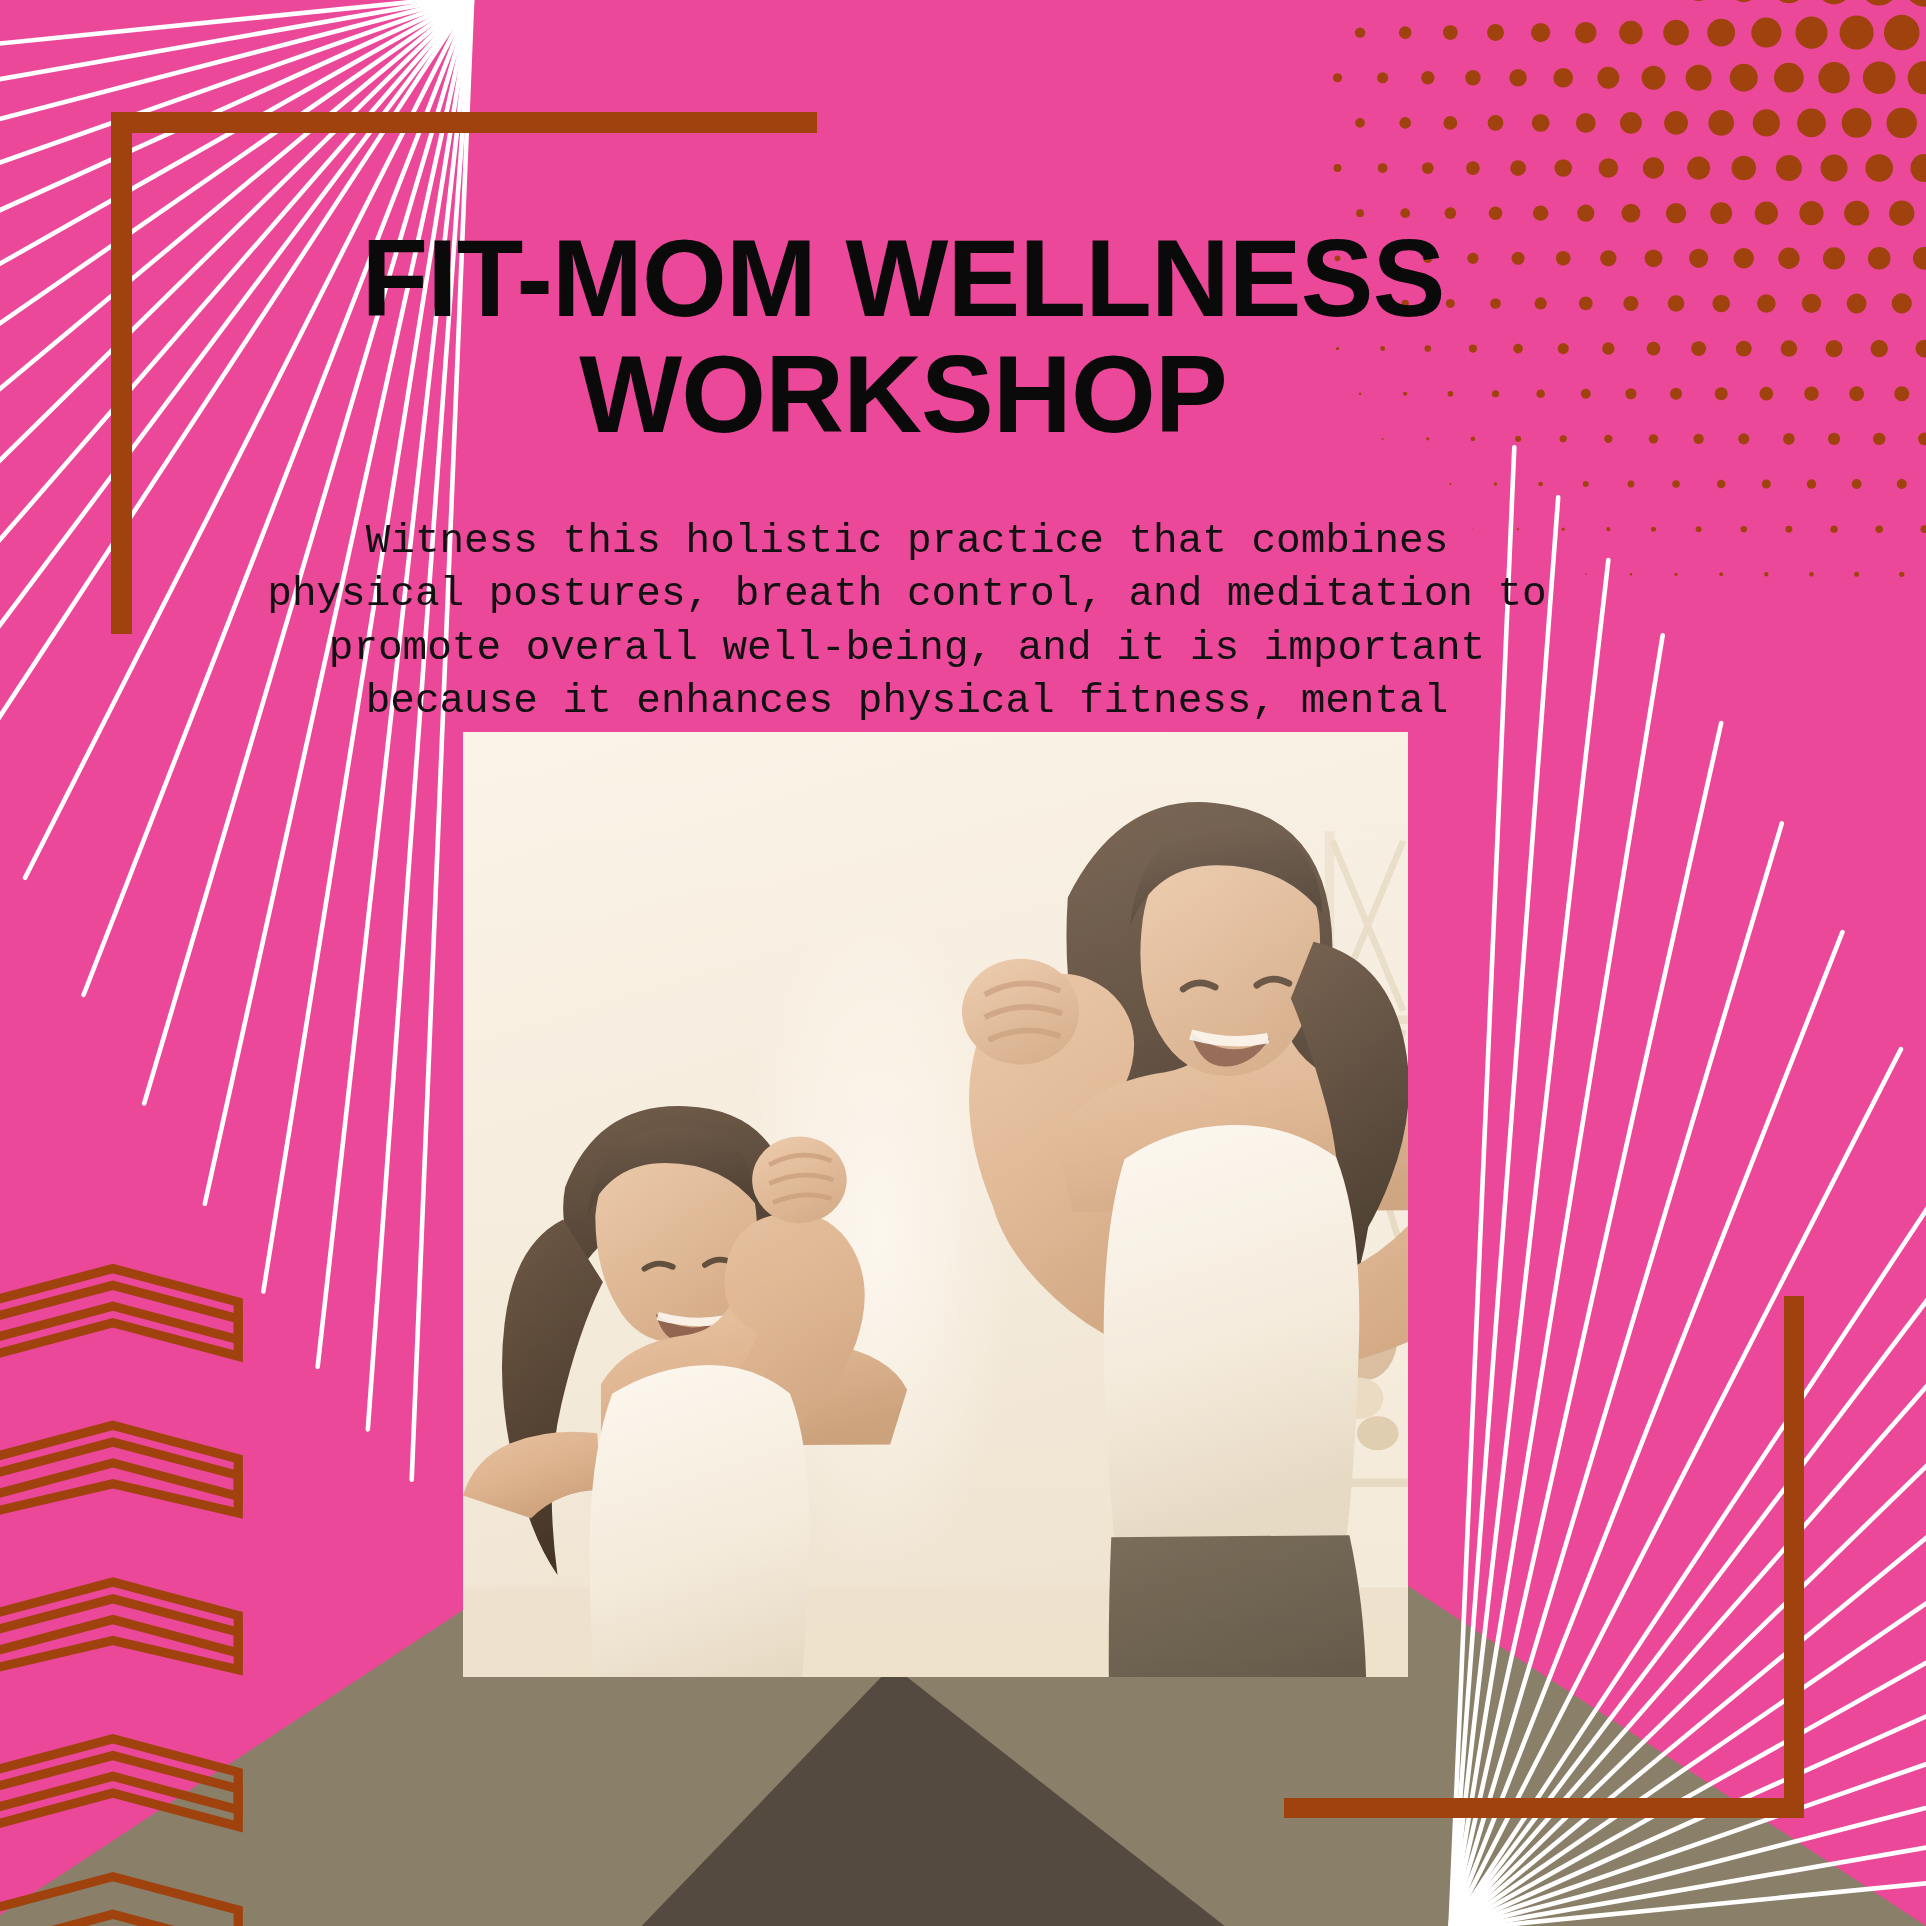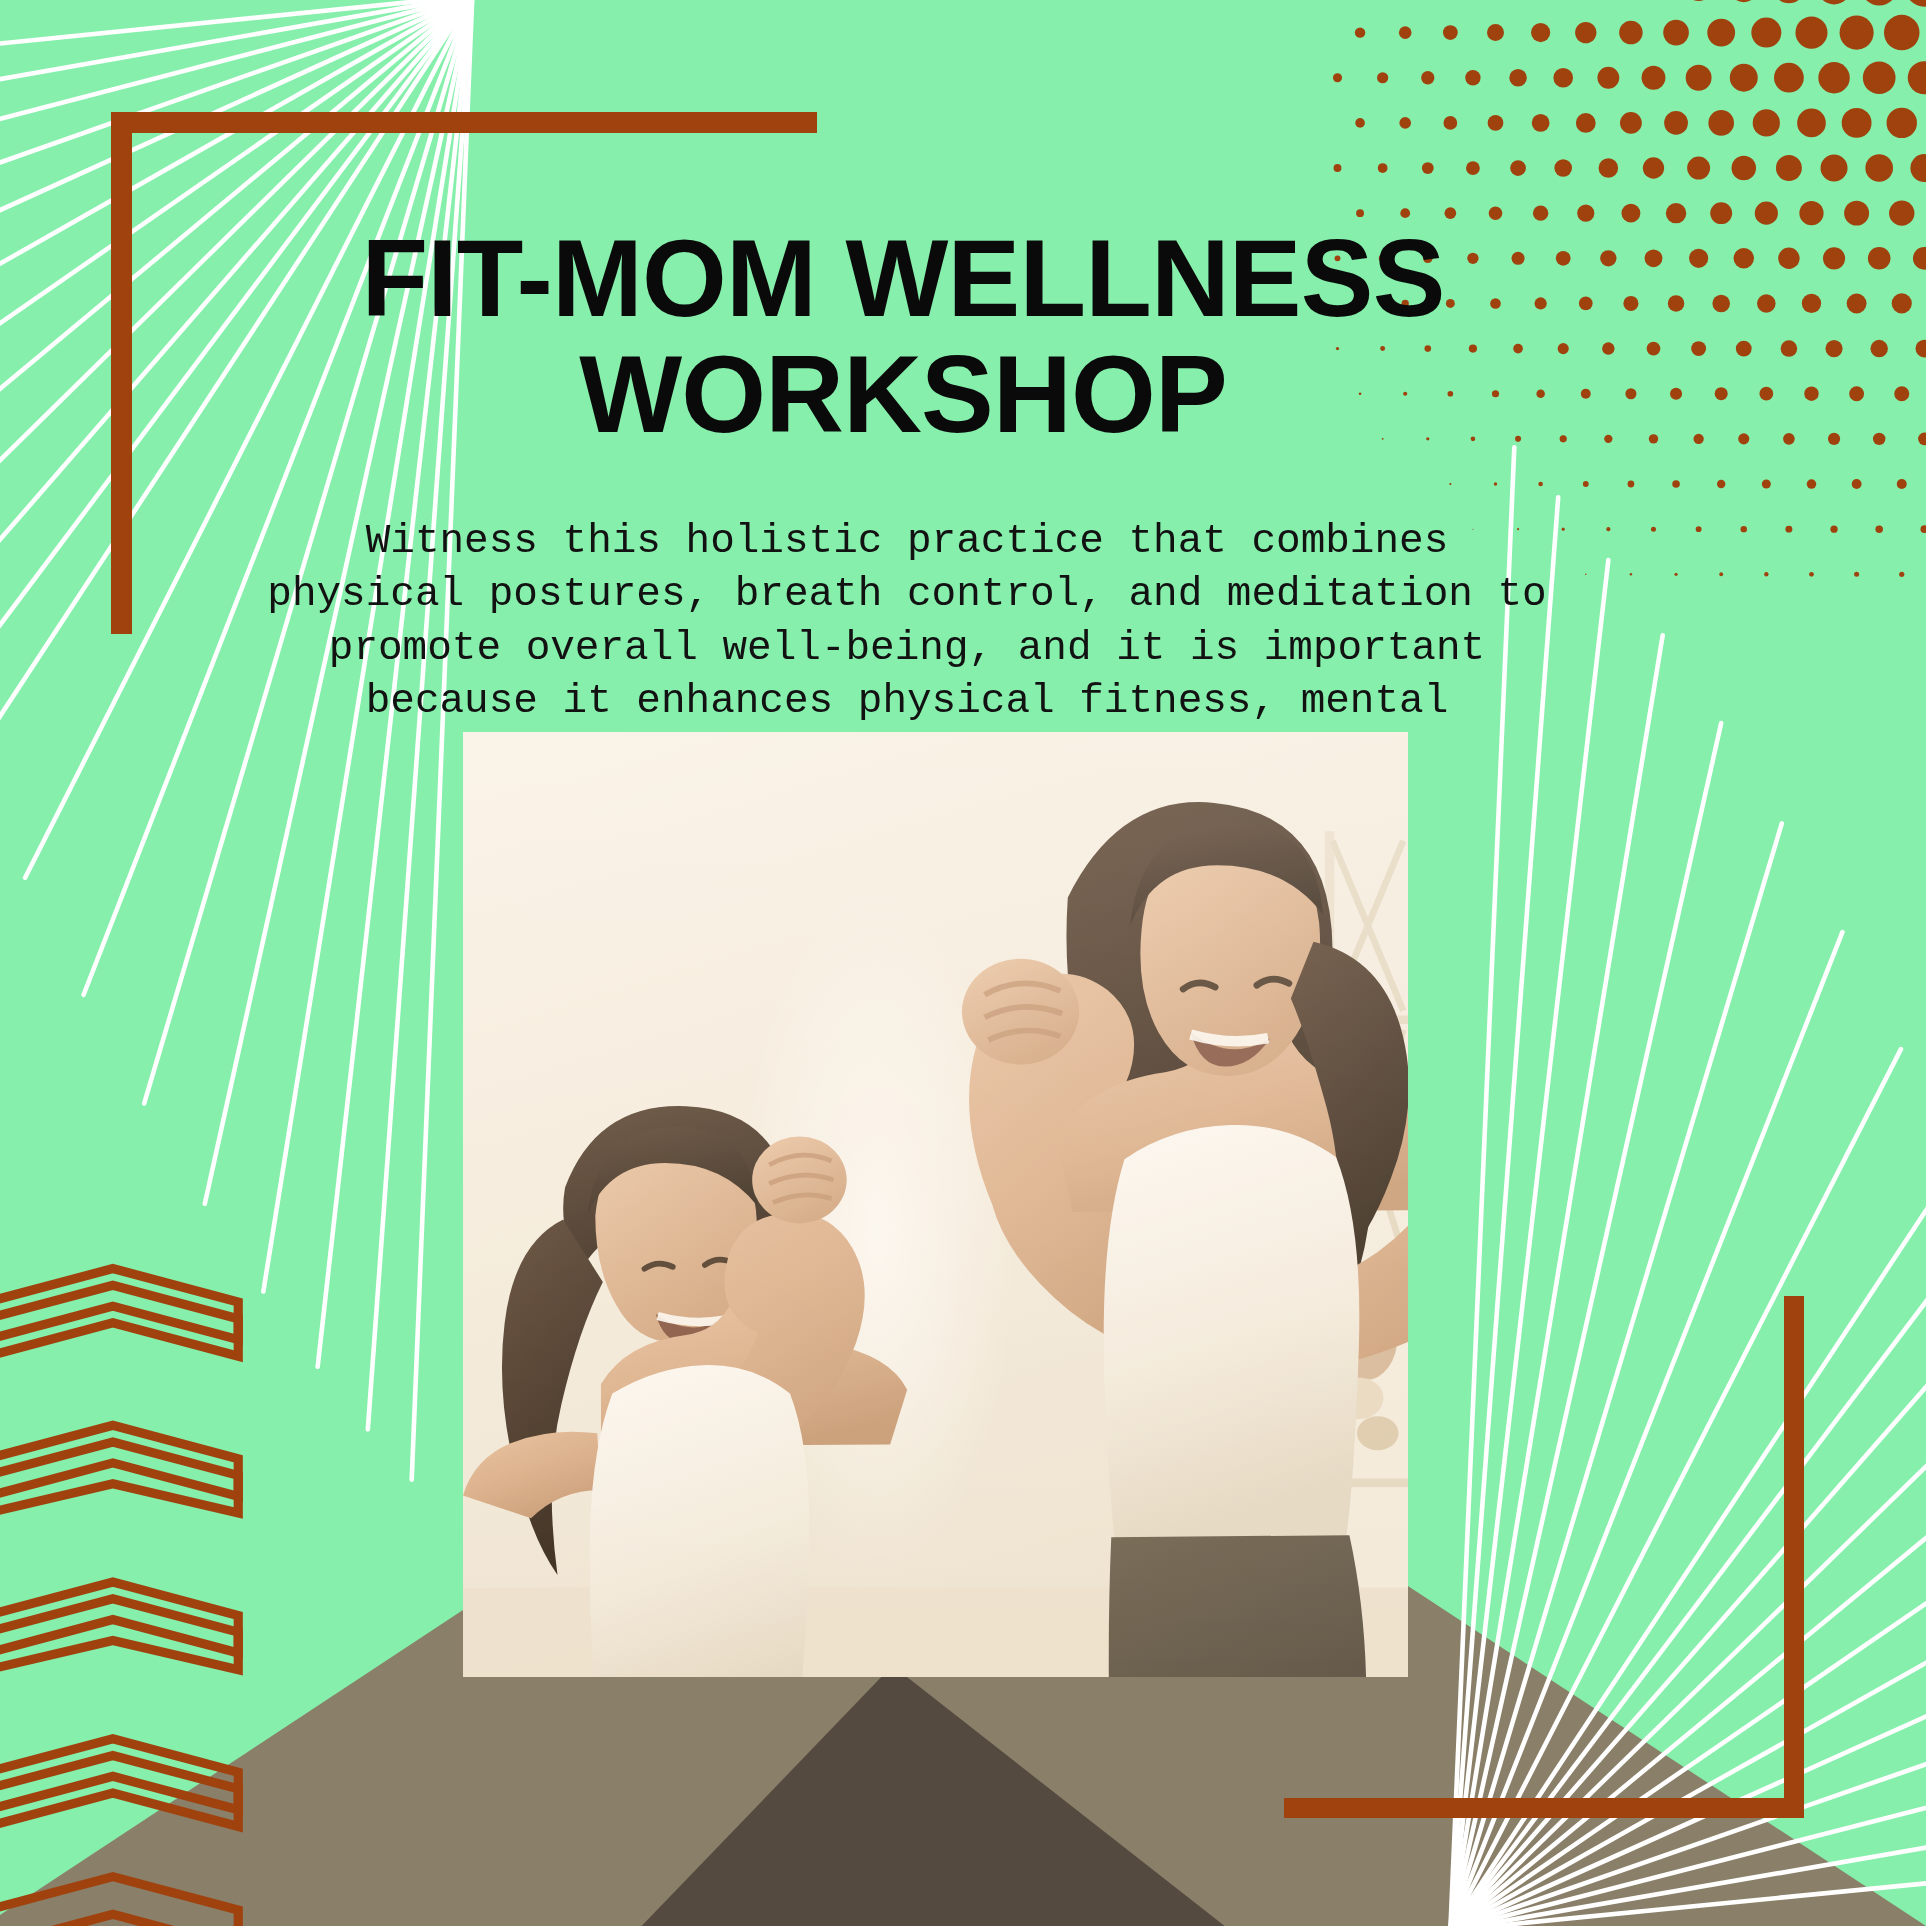--- a/index.html
+++ b/index.html
@@ -3,21 +3,21 @@
 <meta charset="utf-8">
 <style>
   html,body{margin:0;padding:0;background:#ffffff;}
   *{box-sizing:border-box;}
 
   .poster{
     position:relative;
     width:1926px;
     height:1926px;
     overflow:hidden;
-    background:#86efac;
+    background:#ec4899;
     font-family:"Liberation Sans", sans-serif;
   }
 
   .layer{position:absolute;inset:0;pointer-events:none;}
 
   
   .bracket{position:absolute;}
   .bracket span{position:absolute;background:#A0420E;display:block;}
 
   .bracket-tl{left:111px;top:112px;width:706px;height:522px;}

